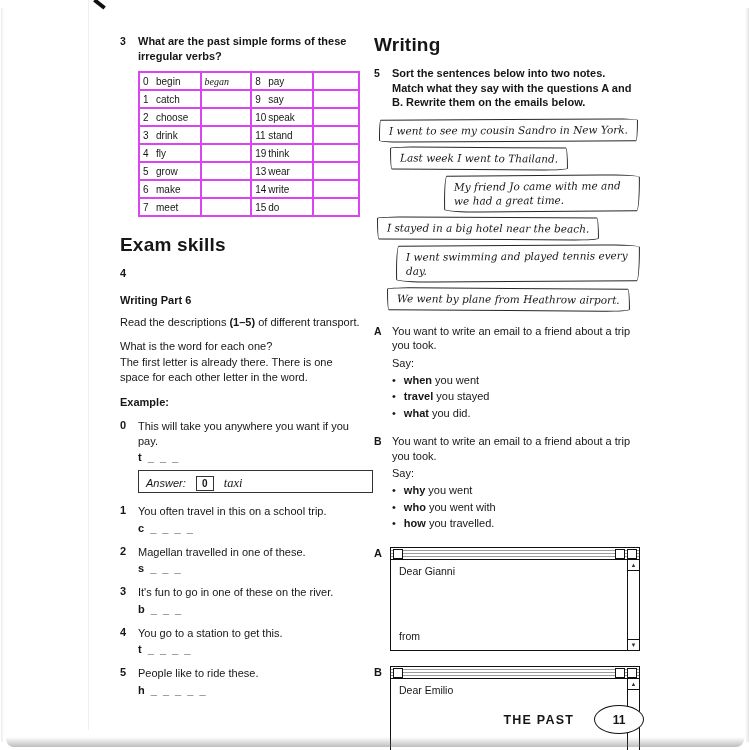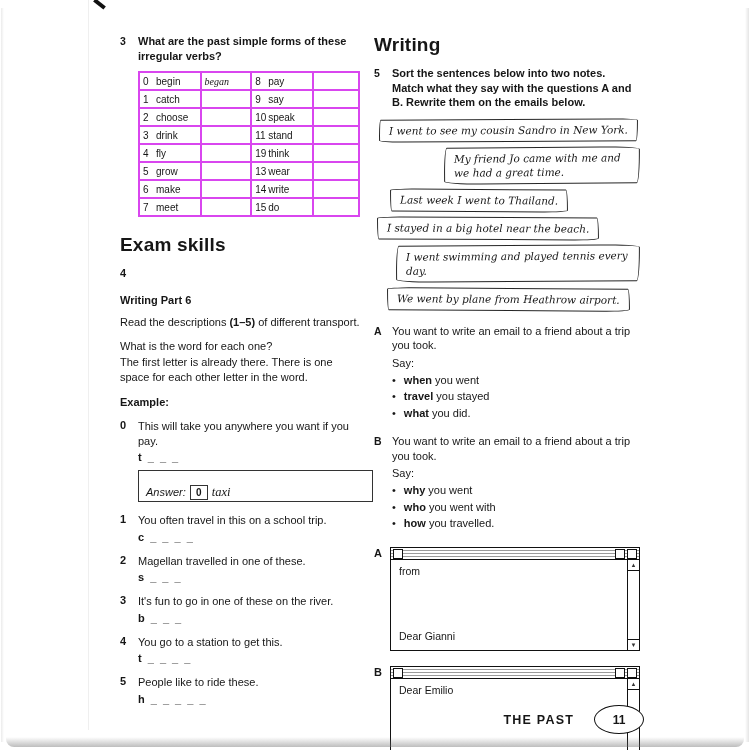--- a/index.html
+++ b/index.html
@@ -38,22 +38,22 @@
   .exam-h{margin-top:17px}
   .sec-num{font-weight:700;font-size:11px;margin-top:11px}
   .part{font-weight:700;font-size:11px;margin-top:15px}
   .example-label{font-weight:700;font-size:11px;margin-top:12px}
 
   .item{display:flex;gap:7px;margin-top:11px}
   .inum{font-weight:700;font-size:11px;width:11px;flex:none}
   .item p{margin:0;font-size:11px;line-height:1.32}
   .letters{font-weight:700;letter-spacing:1.5px;margin-top:3px;font-size:11px}
 
-  .answer-box{margin:7px 0 0 18px;border:1px solid #333;height:18px;display:flex;align-items:center;gap:4px;
-    padding:12px 4px 0 7px;width:calc(100% - 18px)}
+  .answer-box{margin:7px 0 0 18px;border:1px solid #333;height:18px;display:flex;align-items:center;gap:10px;
+    padding:3px 4px 0 7px;width:calc(100% - 18px)}
   .answer-label{font-style:italic;font-size:11px}
   .answer-num{border:1px solid #333;width:16px;height:13px;display:flex;align-items:center;justify-content:center;
     font-weight:700;font-size:10px;background:#fff}
   .answer-value{font-size:12.5px}
 
   
   .ex5{margin-top:10px}
   .bubbles{margin-top:9px}
   .bubble-row{margin:0 0 5px}
   .bubble{display:inline-block;border:1.5px solid #262626;padding:3px 9px 4px;background:#fff;
@@ -233,22 +233,22 @@
   <div class="col col-right">
     <h2 class="h-big">Writing</h2>
 
     <div class="ex ex5">
       <span class="exnum">5</span>
       <p class="prompt">Sort the sentences below into two notes. Match what they say with the questions A and B. Rewrite them on the emails below.</p>
     </div>
 
     <div class="bubbles">
       <div class="bubble-row"><span class="bubble rA b1">I went to see my cousin Sandro in New York.</span></div>
+      <div class="bubble-row"><span class="bubble rB b2">Last week I went to Thailand.</span></div>
       <div class="bubble-row"><span class="bubble rA b3">My friend Jo came with me and we had a great time.</span></div>
-      <div class="bubble-row"><span class="bubble rB b2">Last week I went to Thailand.</span></div>
       <div class="bubble-row"><span class="bubble rB b4">I stayed in a big hotel near the beach.</span></div>
       <div class="bubble-row"><span class="bubble rA b5">I went swimming and played tennis every day.</span></div>
       <div class="bubble-row"><span class="bubble rB b6">We went by plane from Heathrow airport.</span></div>
     </div>
 
     <div class="task">
       <span class="exnum">A</span>
       <p>You want to write an email to a friend about a trip you took.</p>
     </div>
     <div class="say">Say:</div>
@@ -293,22 +293,22 @@
         <div class="titlebar">
           <span class="tb-box tb-left"></span>
           <span class="tb-box tb-r1"></span>
           <span class="tb-box tb-r2"></span>
         </div>
         <div class="vscroll">
           <div class="vs-btn vs-top">▲</div>
           <div class="vs-btn vs-bot">▼</div>
         </div>
         <div class="win-body">
+          <div>Dear Gianni</div>
           <div>from</div>
-          <div>Dear Gianni</div>
         </div>
       </div>
     </div>
 
     <div class="email-row">
       <span class="email-letter">B</span>
       <div class="window">
         <div class="titlebar">
           <span class="tb-box tb-left"></span>
           <span class="tb-box tb-r1"></span>

